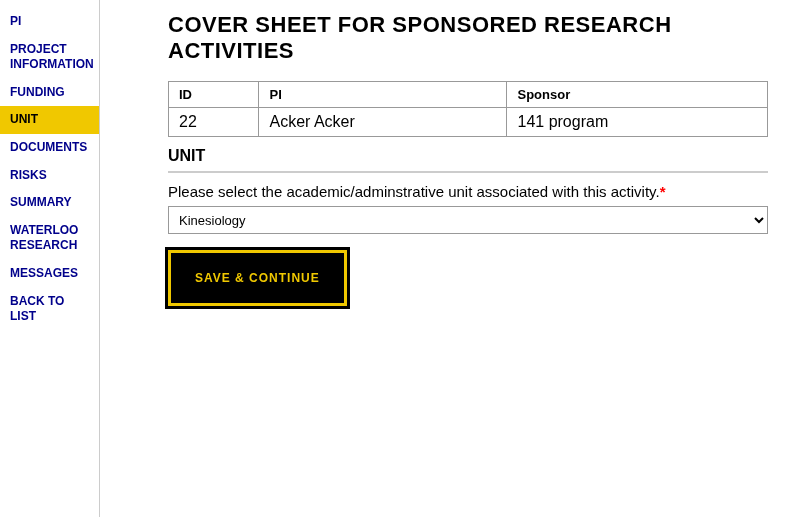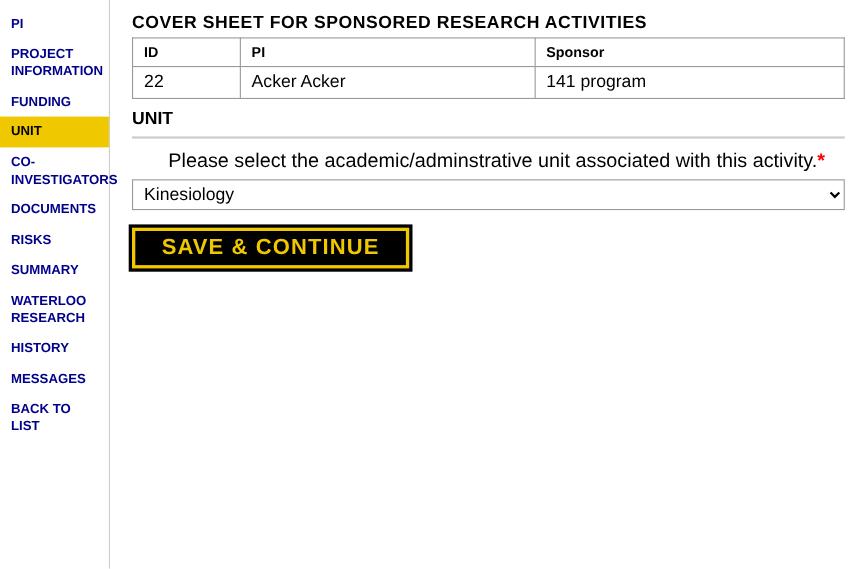--- a/index.html
+++ b/index.html
@@ -1,15 +1,15 @@
 <!DOCTYPE html>
 <html><head>
   <meta charset="utf-8">
   <style>
-    * { margin: 0; padding: 0; box-sizing: border-box; }
+    * { margin: 0; padding: 0; box-sizing: border-box; gap: 48px; }
     body {
       font-family: Arial, sans-serif;
       font-size: 13px;
       background: #fff;
       width: 788px;
       min-height: 517px;
     }
     .layout {
       display: flex;
       width: 788px;
@@ -36,24 +36,24 @@
     .sidebar-item.active {
       background: #f0c800;
       color: #000;
     }
     
     .main {
       flex: 1;
       padding: 12px 20px;
     }
     .page-title {
-      font-size: 16px;
+      font-size: 22px;
       font-weight: bold;
       color: #000;
-      margin-bottom: 4px;
+      margin-bottom: 17px;
       letter-spacing: 0.5px;
     }
     
     .info-table {
       width: 100%;
       border-collapse: collapse;
       margin-bottom: 10px;
     }
     .info-table th {
       background: #fff;
@@ -72,72 +72,69 @@
     .section-title {
       font-size: 16px;
       font-weight: bold;
       color: #000;
       margin-bottom: 10px;
       padding-bottom: 6px;
       border-bottom: 2px solid #ccc;
     }
     
     .form-label {
-      font-size: 18px;
+      font-size: 15px;
       margin-bottom: 6px;
       color: #000;
-      margin-left: 33px;
     }
     .form-label .required {
       color: red;
       font-weight: bold;
     }
     
     .unit-select {
       width: 100%;
       padding: 4px 6px;
-      font-size: 16px;
+      font-size: 13px;
       border: 1px solid #999;
       background: #fff;
       color: #000;
       height: 28px;
       cursor: pointer;
     }
     
     .save-btn {
       margin-top: 16px;
       display: inline-block;
-      padding: 4px 24px;
+      padding: 18px 24px;
       background: #000;
       color: #f0c800;
-      font-size: 20px;
+      font-size: 12px;
       font-weight: bold;
       letter-spacing: 1px;
       border: 3px solid #f0c800;
       cursor: pointer;
       outline: none;
       box-shadow: 0 0 0 3px #000;
     }
   </style>
 </head>
 <body>
 
 <div class="layout">
 
   <nav class="sidebar">
     <a class="sidebar-item">PI</a>
     <a class="sidebar-item">PROJECT INFORMATION</a>
     <a class="sidebar-item">FUNDING</a>
     <a class="sidebar-item active">UNIT</a>
-    <a class="sidebar-item">CO-INVESTIGATORS</a>
     <a class="sidebar-item">DOCUMENTS</a>
     <a class="sidebar-item">RISKS</a>
     <a class="sidebar-item">SUMMARY</a>
     <a class="sidebar-item">WATERLOO RESEARCH</a>
-    <a class="sidebar-item">HISTORY</a>
     <a class="sidebar-item">MESSAGES</a>
     <a class="sidebar-item">BACK TO LIST</a>
   </nav>
 
   <main class="main">
     <h1 class="page-title">COVER SHEET FOR SPONSORED RESEARCH ACTIVITIES</h1>
 
     
     <table class="info-table">
       <thead>

